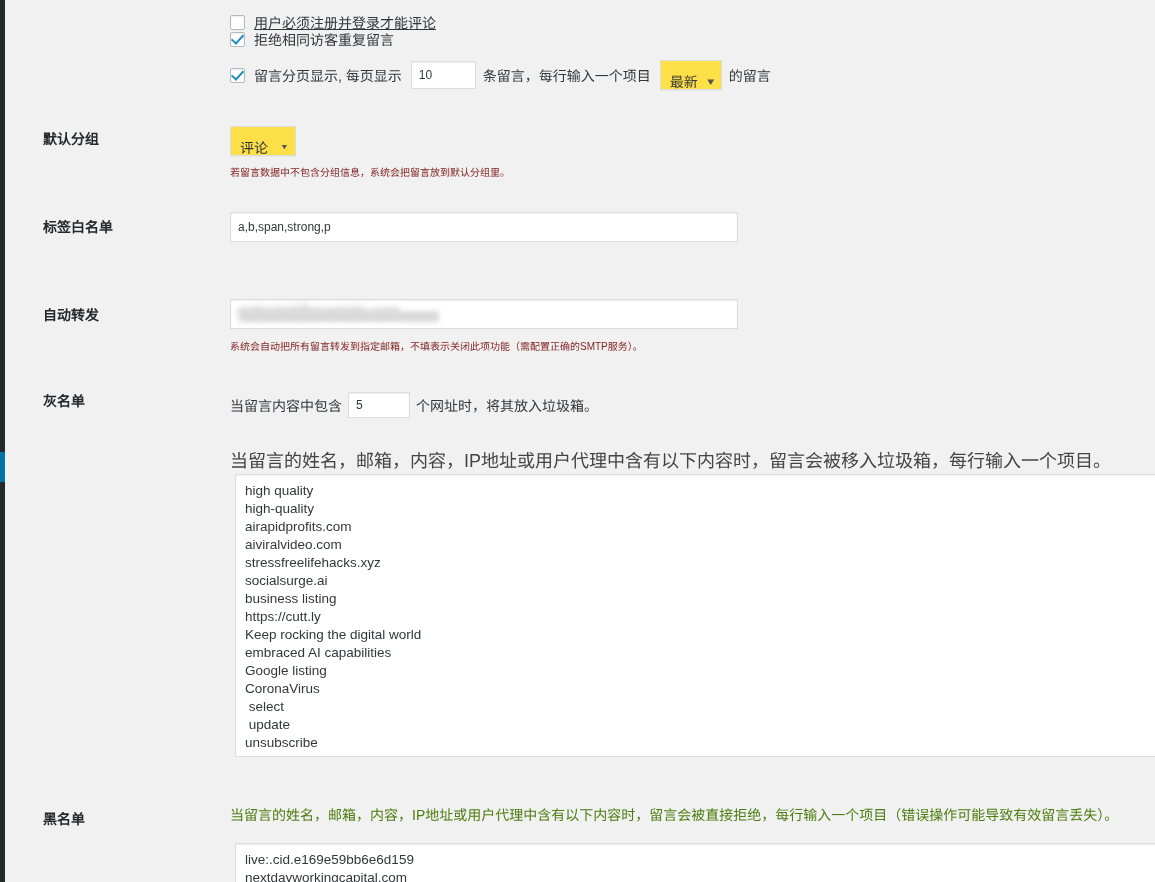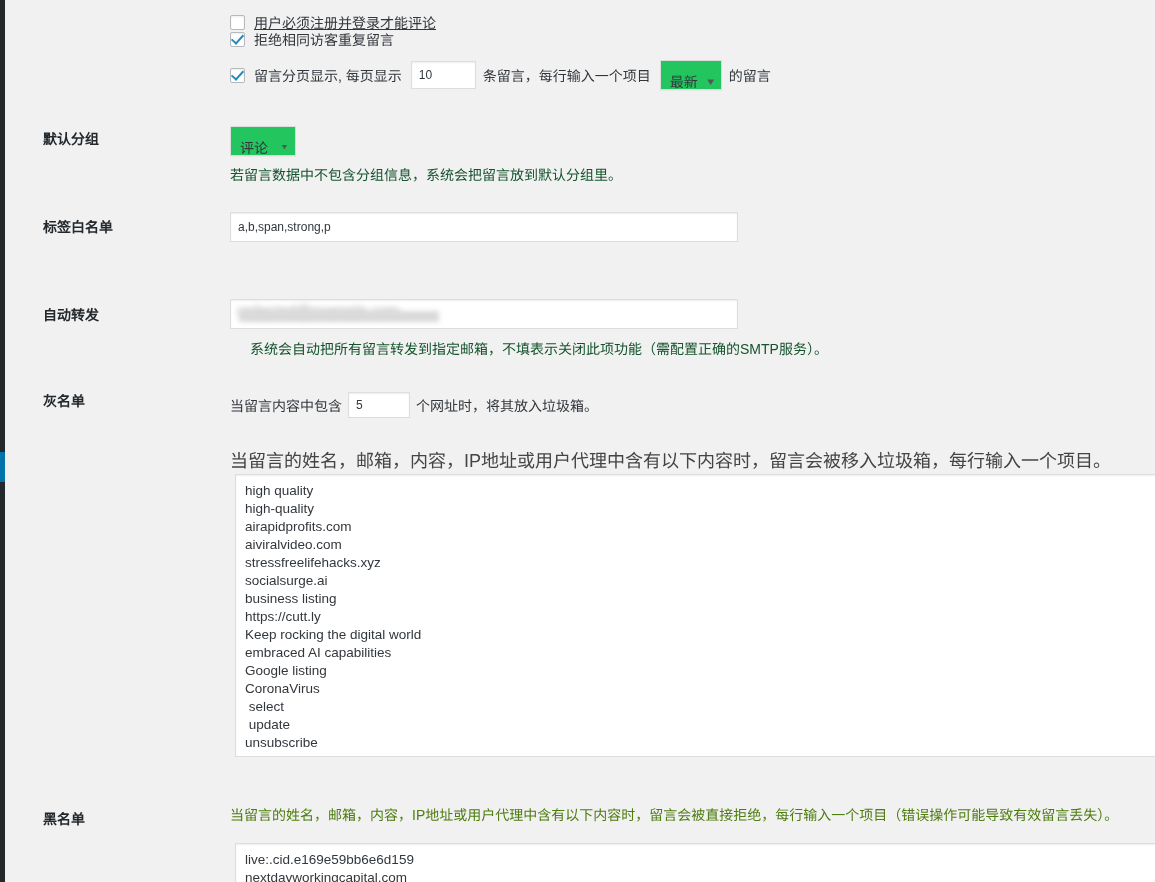--- a/index.html
+++ b/index.html
@@ -60,22 +60,22 @@
     color: #23282d;
     line-height: 1.3;
     text-align: left;
   }
   .row-field {
     position: absolute;
     left: 225px;
   }
 
   .desc {
-    color: #14532d;
-    font-size: 14px;
+    color: #7f1d1d;
+    font-size: 10px;
     line-height: 1.5;
     margin: 0;
   }
 
   
   .cb-line {
     position: absolute;
     left: 225px;
     display: flex;
     align-items: center;
@@ -155,21 +155,21 @@
     height: 11px;
     background: #d9d9d9;
     filter: blur(2.6px);
   }
 
   
   .sel {
     display: inline-flex;
     align-items: center;
     justify-content: space-between;
-    background: #22c55e;
+    background: #fde047;
     border: 1px solid #ddd;
     box-shadow: 0 1px 0 rgba(0,0,0,.04);
     height: 30px;
     box-sizing: border-box;
     padding: 12px 7px 0 9px;
     font-size: 14px;
     color: #32373c;
     cursor: pointer;
   }
   .sel .caret {
@@ -262,21 +262,21 @@
     </div>
   </div>
 
   <div class="form-row" style="top:306px;">
     <div class="row-label">自动转发</div>
     <div class="row-field" style="top:-7px;">
       <div class="redacted-wrap">
         <span class="blur-text">redacted@example.com</span>
         <span class="blur-bar"></span>
       </div>
-      <p class="desc" style="margin-top:10px;margin-left:20px;">系统会自动把所有留言转发到指定邮箱，不填表示关闭此项功能（需配置正确的SMTP服务）。</p>
+      <p class="desc" style="margin-top:10px;">系统会自动把所有留言转发到指定邮箱，不填表示关闭此项功能（需配置正确的SMTP服务）。</p>
     </div>
   </div>
 
   <div class="form-row" style="top:392px;">
     <div class="row-label">灰名单</div>
     <div class="row-field" style="top:0px;">
       <div style="display:flex;align-items:center;white-space:nowrap;font-size:14px;">
         <span>当留言内容中包含</span>
         <input class="ti num-urls" type="text" value="5" style="">
         <span>个网址时，将其放入垃圾箱。</span>

